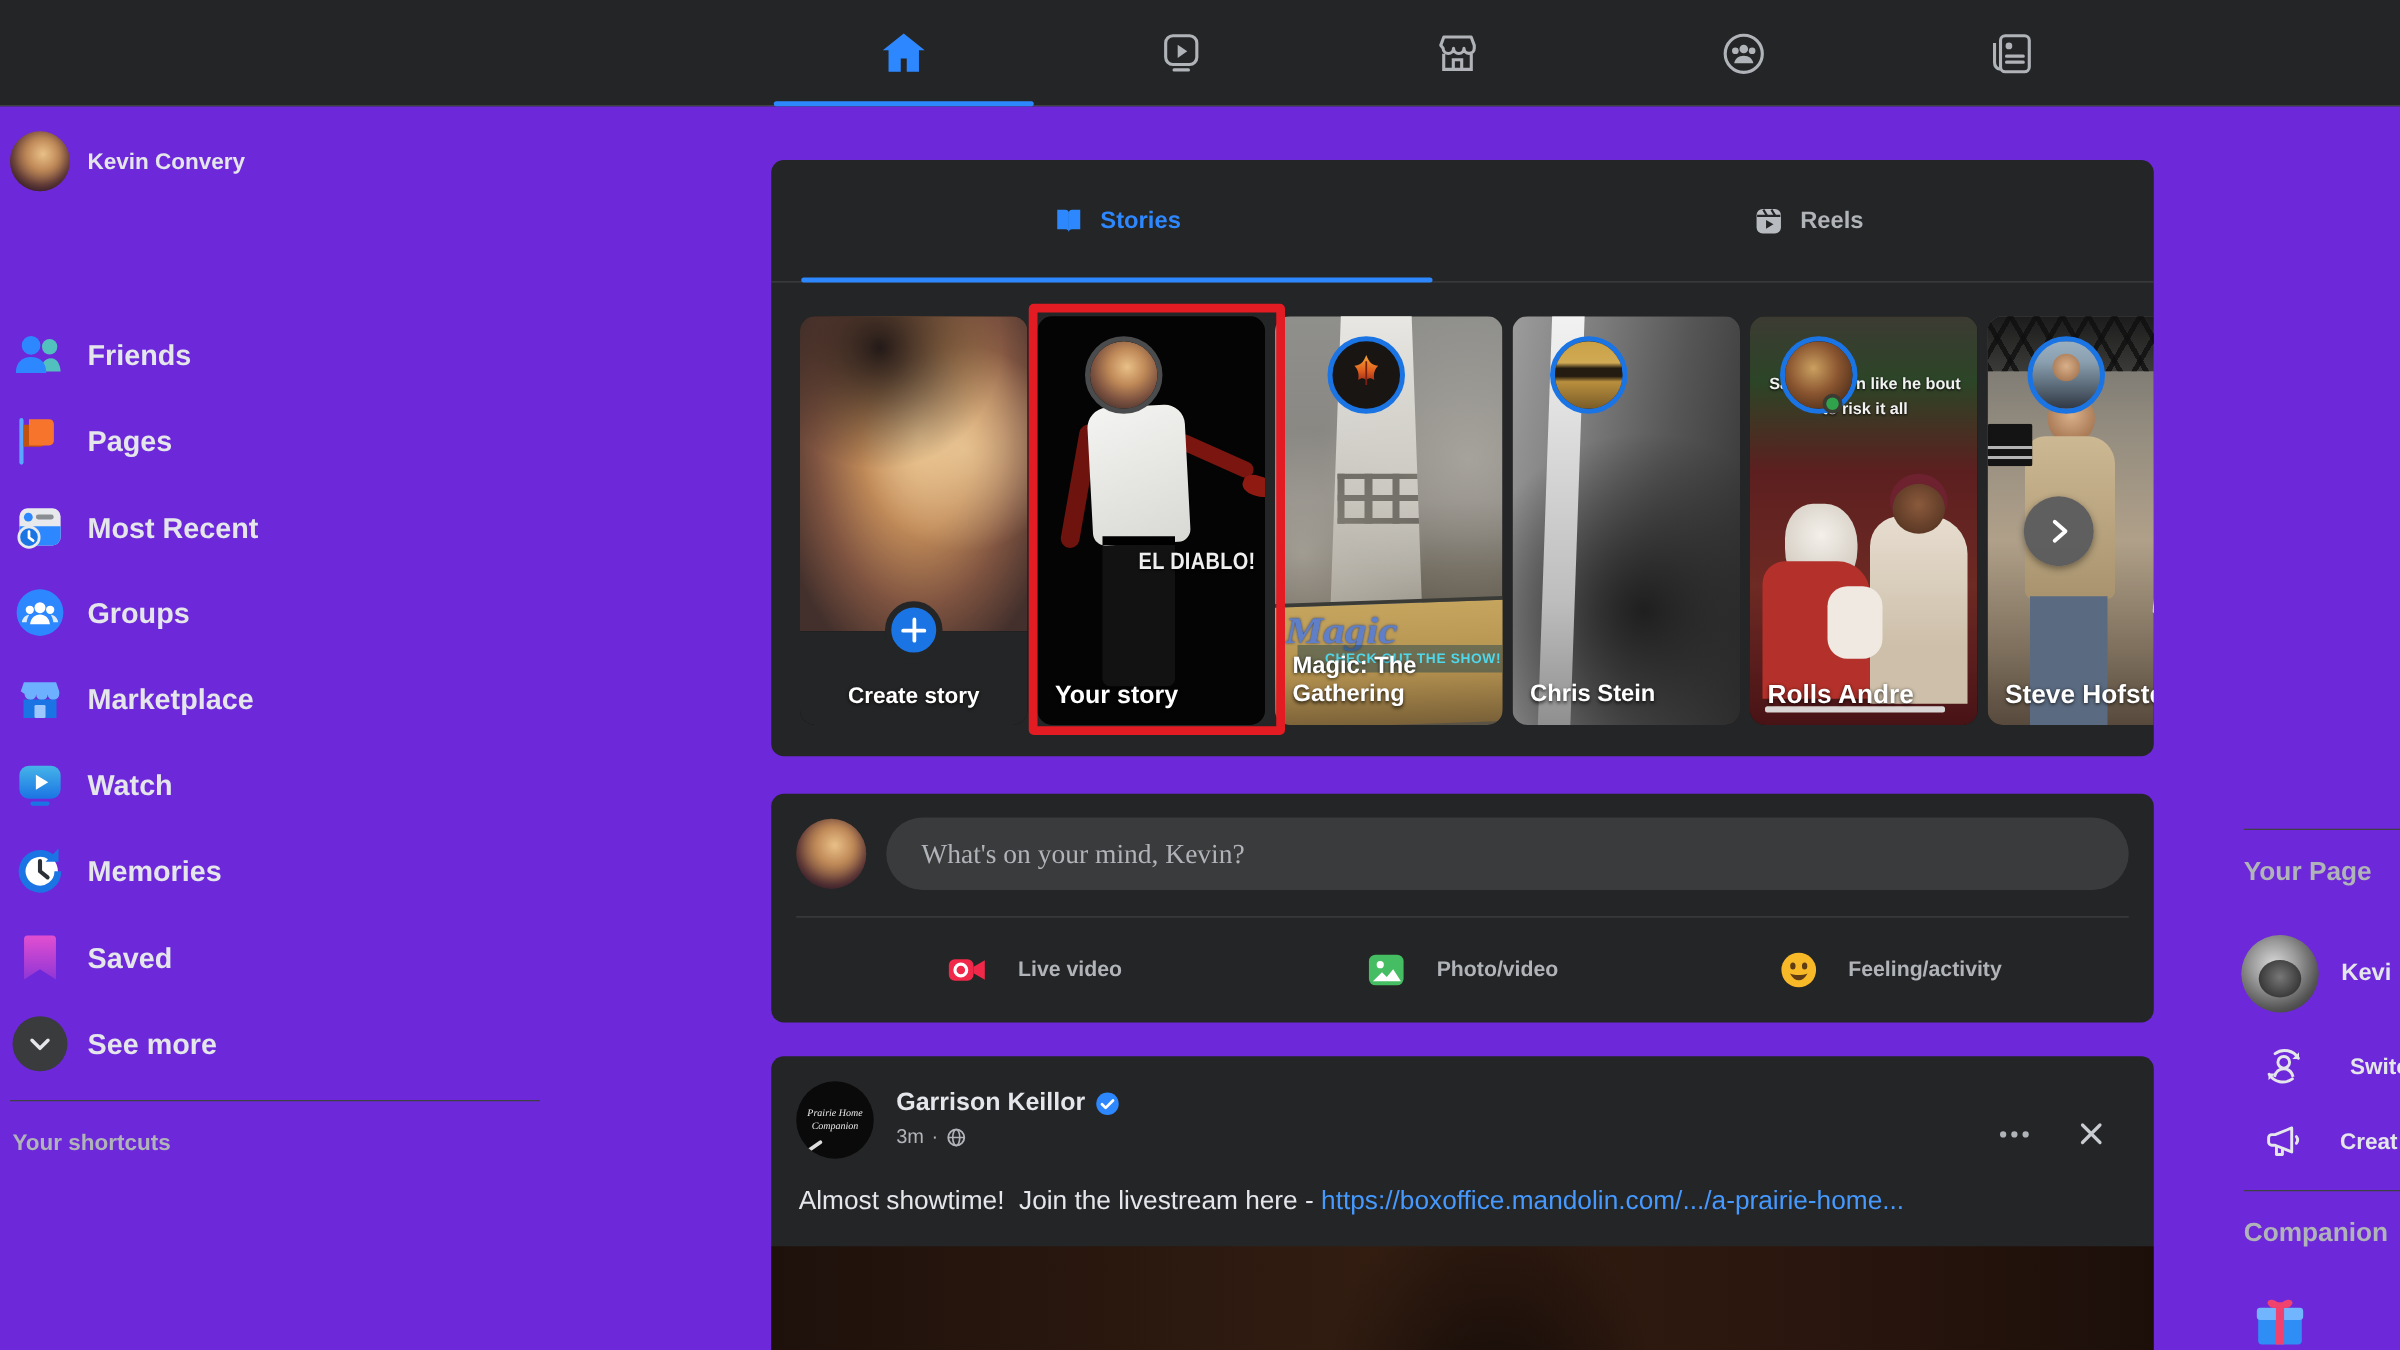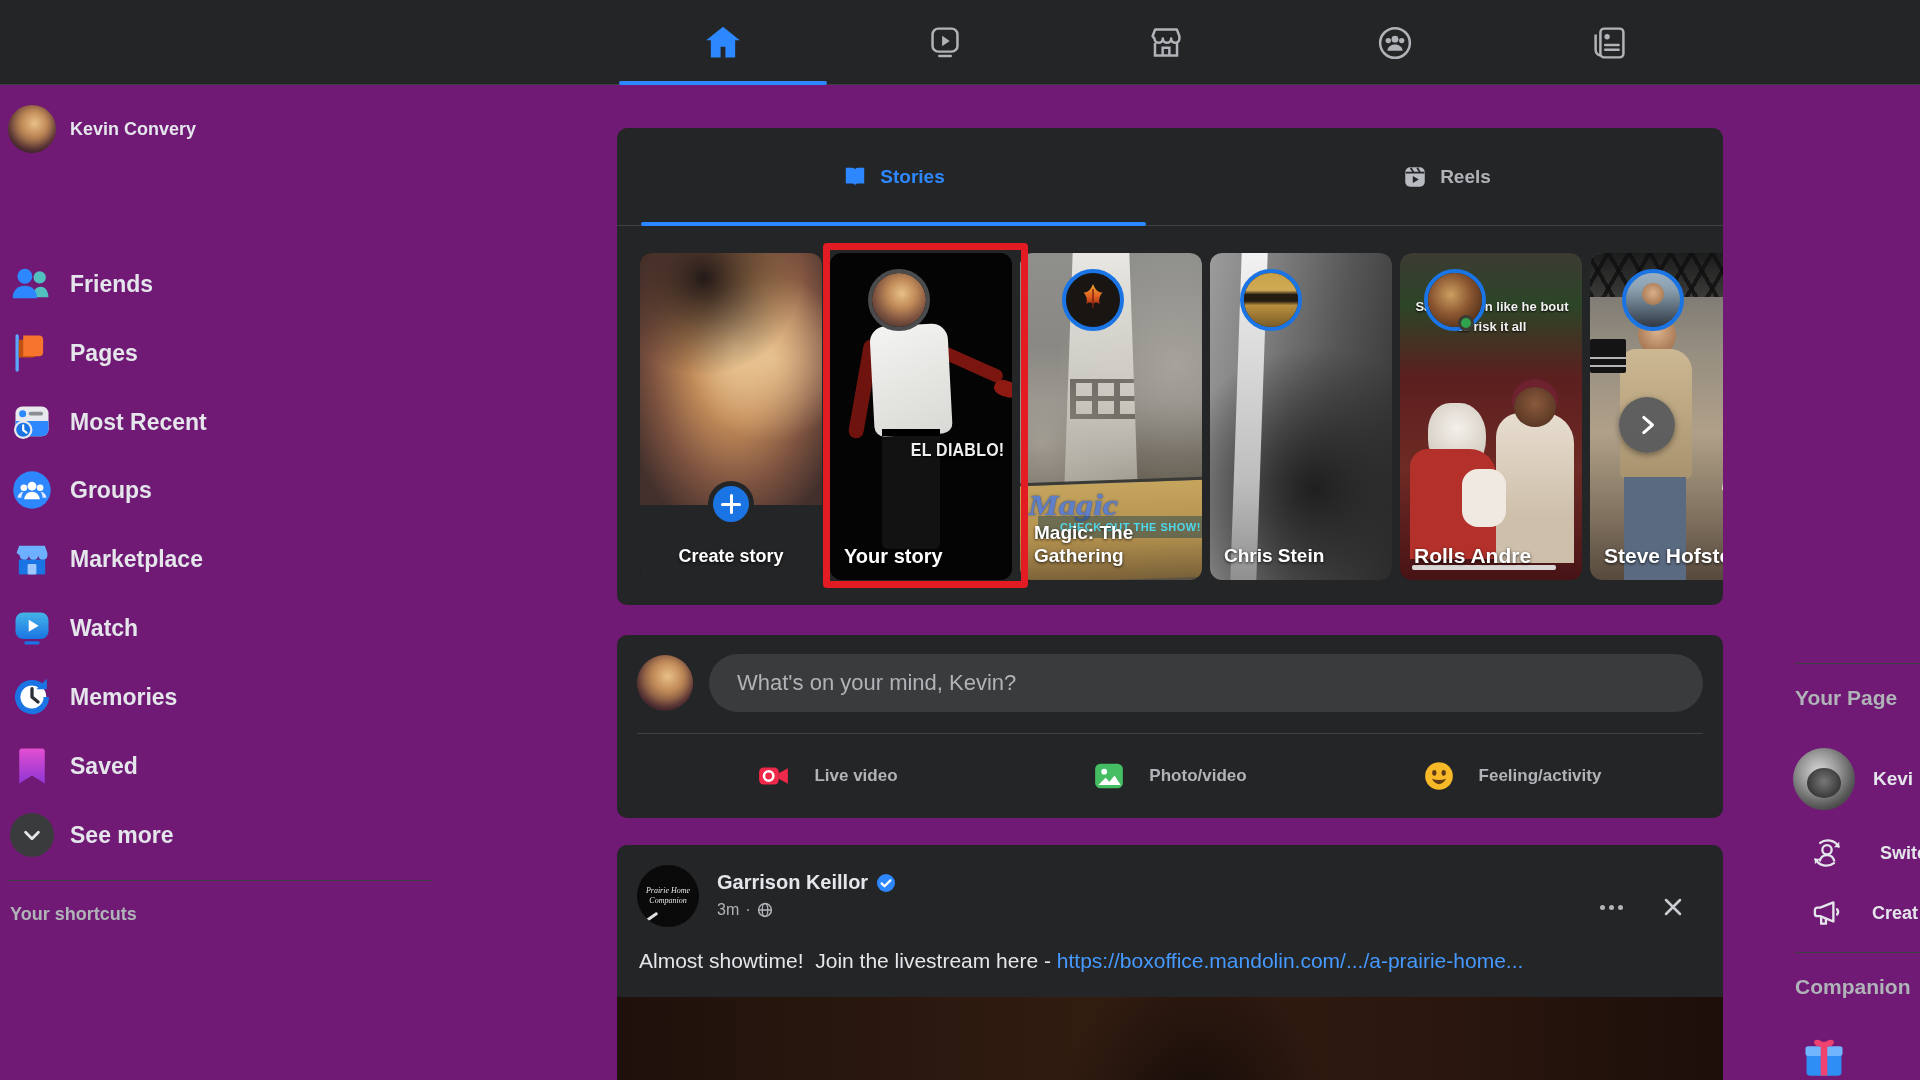--- a/index.html
+++ b/index.html
@@ -1,18 +1,18 @@
 <!DOCTYPE html>
 <html><head>
 <meta charset="utf-8">
 <style>
   * { margin:0; padding:0; box-sizing:border-box; }
   html,body { background:#000; }
   body { font-family:"Liberation Sans","DejaVu Sans",sans-serif; }
-  .screen { position:relative; width:1920px; height:1080px; background:#701a75; overflow:hidden; color:#e4e6eb; }
+  .screen { position:relative; width:1920px; height:1080px; background:#6d28d9; overflow:hidden; color:#e4e6eb; }
 
   
   .topbar { position:absolute; left:0; top:0; width:1920px; height:85px; background:#242526; border-bottom:1px solid #3e4042; z-index:5; }
   .nav-tab { position:absolute; top:0; width:212px; height:85px; display:flex; align-items:center; justify-content:center; cursor:pointer; }
   .nav-tab.active::after { content:""; position:absolute; left:2px; right:2px; bottom:0; height:4px; background:#2d88ff; border-radius:2px; }
   .nav-tab svg { display:block; }
 
   
   .sidebar { position:absolute; left:0; top:86px; width:460px; bottom:0; }
   .side-row { position:absolute; left:8px; width:430px; height:56px; display:flex; align-items:center; border-radius:8px; cursor:pointer; }
@@ -118,21 +118,21 @@
   
   .carousel-next { position:absolute; left:1002px; top:269px; width:56px; height:56px; border-radius:50%;
      background:rgba(88,89,92,.92); display:flex; align-items:center; justify-content:center; z-index:6; cursor:pointer;
      box-shadow:0 2px 6px rgba(0,0,0,.4); }
 
   
   .composer-card { top:635px; height:183px; }
   .composer-top { position:absolute; left:20px; top:18px; right:20px; height:60px; display:flex; align-items:center; }
   .composer-avatar { width:56px; height:56px; flex:0 0 56px; cursor:pointer; }
   .composer-input { margin-left:16px; flex:1; height:58px; border-radius:29px; background:#3a3b3c; border:none; outline:none;
-     padding:0 28px; font-size:22px; color:#e4e6eb; font-family:Liberation Sans, sans-serif; cursor:pointer; }
+     padding:0 28px; font-size:22px; color:#e4e6eb; font-family:Liberation Serif, serif; cursor:pointer; }
   .composer-input::placeholder { color:#b0b3b8; }
   .composer-divider { position:absolute; left:20px; right:20px; top:98px; height:1px; background:#3e4042; }
   .composer-actions { position:absolute; left:40px; right:40px; top:99px; bottom:0; display:flex; }
   .composer-action { flex:1; display:flex; align-items:center; justify-content:center; gap:24px; border-radius:8px; cursor:pointer; }
   .composer-action span { font-size:17px; font-weight:700; color:#b0b3b8; }
 
   
   .post-card { top:845px; height:420px; }
   .post-avatar { position:absolute; left:20px; top:20px; width:62px; height:62px; border-radius:50%; background:#0a0a0a; overflow:hidden; cursor:pointer; }
   .post-avatar .logo-line { color:#e8e8e8; font-family:"Liberation Serif","DejaVu Serif",serif; font-style:italic; font-size:8px; text-align:center; line-height:1.3; }

